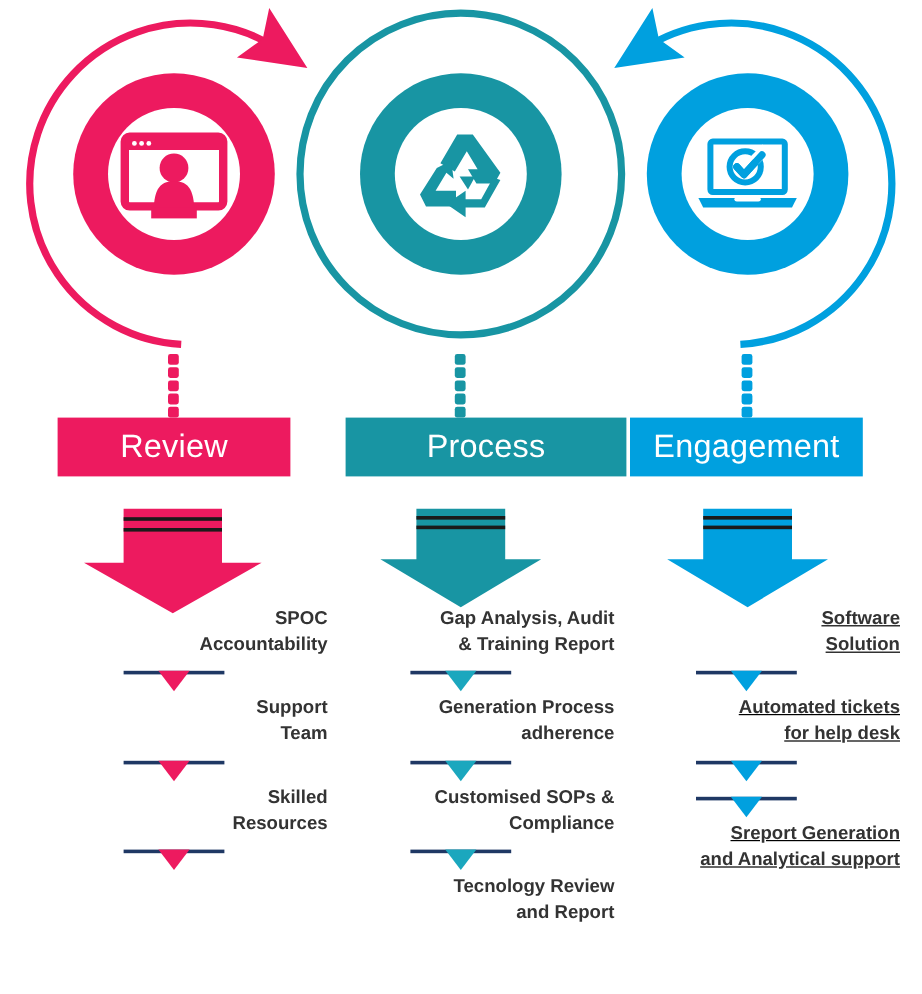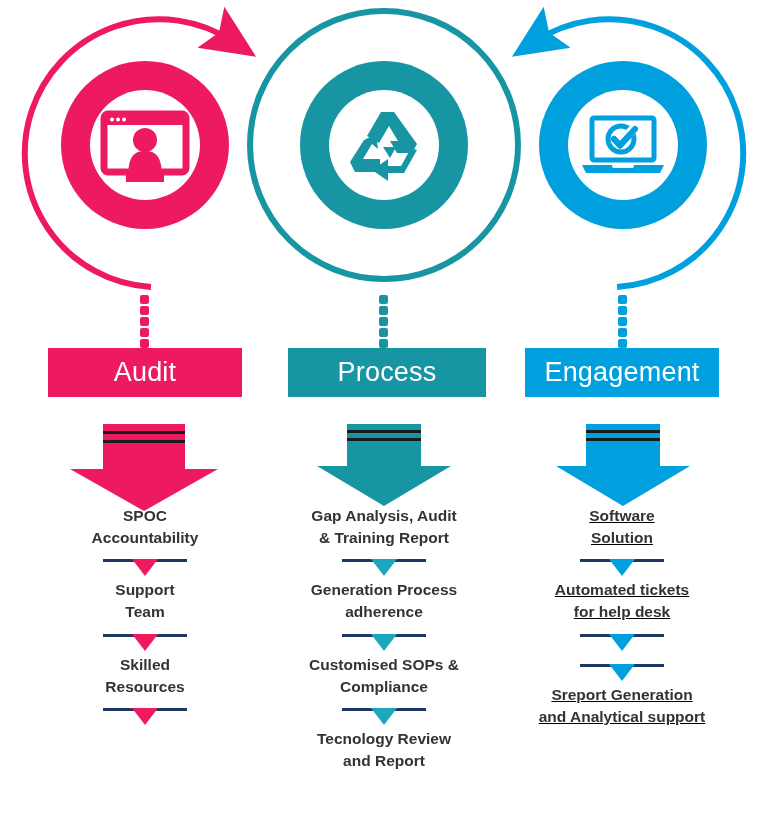--- a/index.html
+++ b/index.html
@@ -18,25 +18,25 @@
   .label-box{
     position:absolute;
     height:49px;
     display:flex;align-items:center;justify-content:center;
     color:#ffffff;
     font-size:27px;
     letter-spacing:.2px;
     line-height:1;
   }
   .label-people{left:48px;top:348px;width:194px;background:#ED1A5F;}
-  .label-process{left:288px;top:348px;width:198px;background:#1895A3;}
+  .label-process{left:288px;top:348px;width:234px;background:#1895A3;}
   .label-tech{left:525px;top:348px;width:194px;background:#00A0DF;}
 
   
-  .col{position:absolute;top:505px;width:256px;text-align:center;}
+  .col{position:absolute;top:505px;width:256px;text-align:right;}
   .col-0{left:17px;}
   .col-1{left:256px;}
   .col-2{left:494px;text-decoration:underline;}
 
   .item{
     color:#333333;
     font-size:15.5px;
     line-height:1.43;
     font-weight:bold;
     white-space:pre-line;
@@ -175,21 +175,21 @@
       <rect x="347" y="430" width="74" height="3" fill="#1A1A1A"></rect>
       <rect x="347" y="438" width="74" height="3" fill="#1A1A1A"></rect>
     </g>
     <g>
       <path d="M 586,424 h 74 v 42 h 30 l -67,40 l -67,-40 h 30 z" fill="#00A0DF"></path>
       <rect x="586" y="430" width="74" height="3" fill="#1A1A1A"></rect>
       <rect x="586" y="438" width="74" height="3" fill="#1A1A1A"></rect>
     </g>
   </svg>
 
-  <div class="label-box label-people">Audit</div>
+  <div class="label-box label-people">Review</div>
   <div class="label-box label-process">Process</div>
   <div class="label-box label-tech">Engagement</div>
 
   <div class="col col-0">
     <div class="item">SPOC
 Accountability</div>
     <div class="sep">
       <div class="bar"></div>
       <div class="tri"></div>
     </div>

